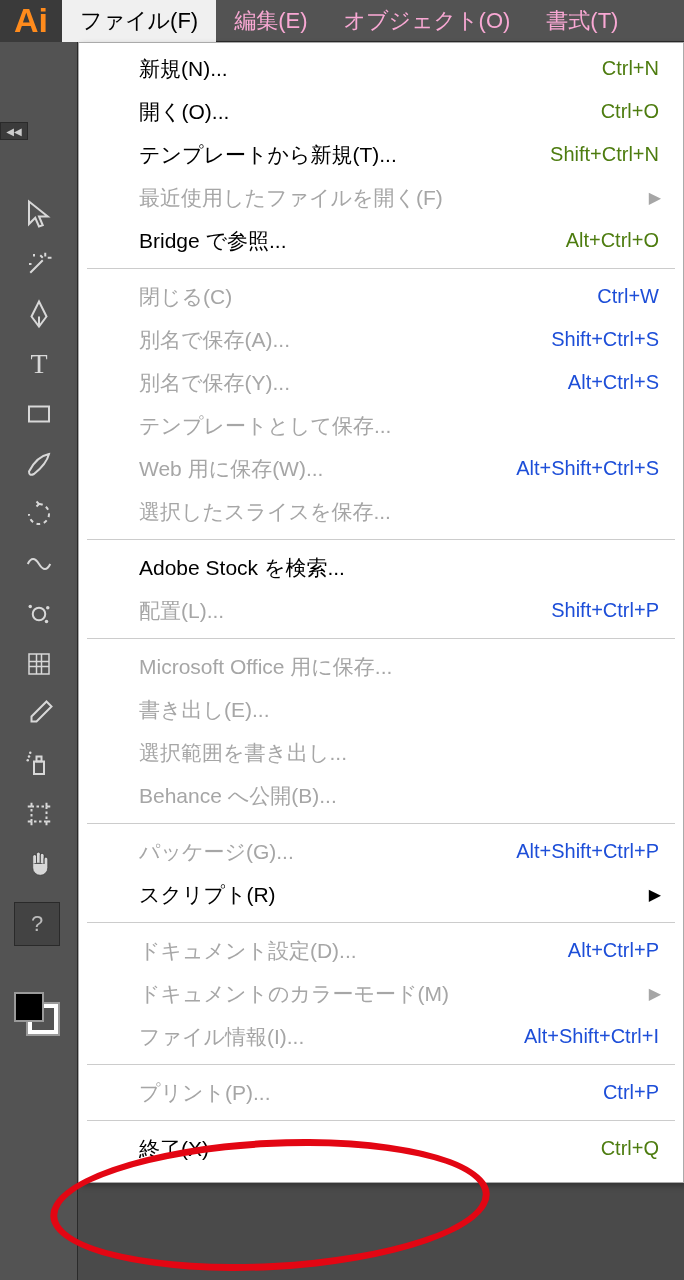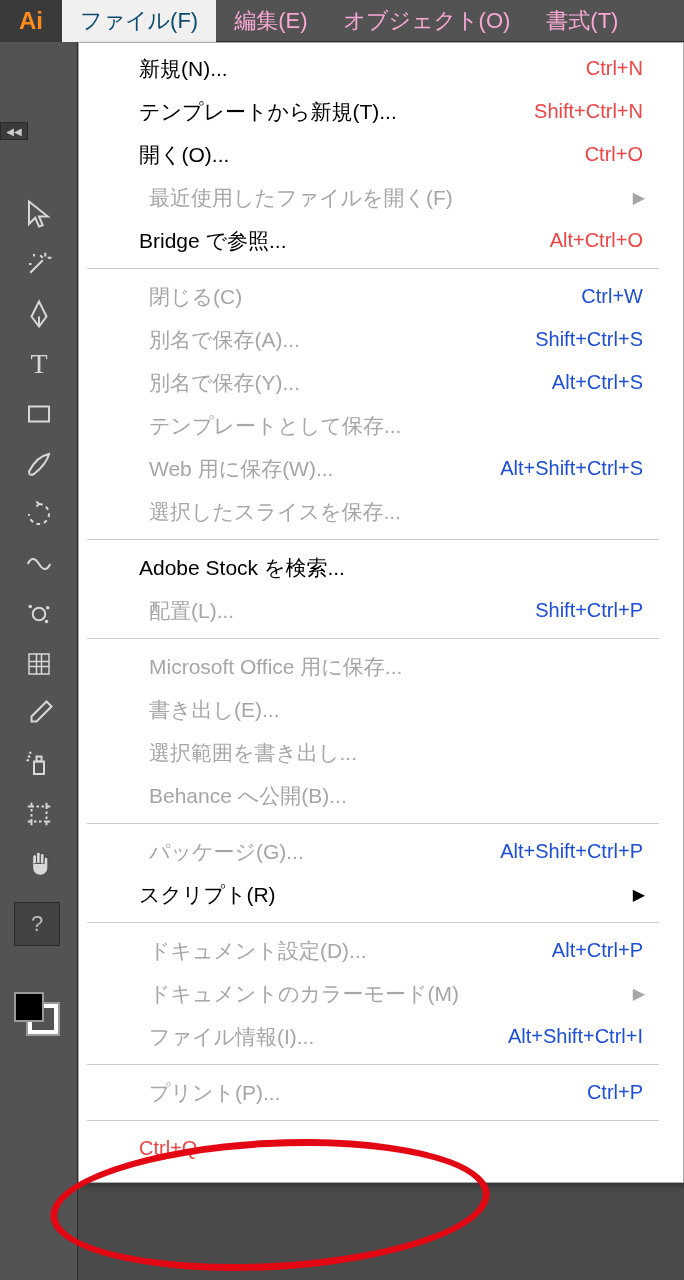--- a/index.html
+++ b/index.html
@@ -20,35 +20,35 @@
   }
   .ai-logo {
     width: 62px;
     height: 42px;
     display: flex;
     align-items: center;
     justify-content: center;
     background: #3a3a3a;
     color: #ff8b1c;
     font-weight: bold;
-    font-size: 24px;
+    font-size: 34px;
     font-family: Arial, sans-serif;
   }
   .menu-item {
     padding: 0 18px;
     height: 42px;
     display: flex;
     align-items: center;
     color: #f9a8d4;
     font-size: 22px;
     cursor: pointer;
   }
   .menu-item.active {
     background: #f0f0f0;
-    color: #0c4a6e;
+    color: #000000;
   }
   .left-strip {
     position: absolute;
     left: 0;
     top: 42px;
     width: 78px;
     height: 1238px;
     background: #535353;
     border-right: 1px solid #2a2a2a;
   }
@@ -121,39 +121,38 @@
   }
 
   .dropdown {
     position: absolute;
     left: 78px;
     top: 42px;
     width: 606px;
     background: #fff;
     border: 1px solid #aaa;
     box-shadow: 3px 3px 6px rgba(0,0,0,0.3);
-    padding: 4px 16px 12px 0;
+    padding: 4px 0 12px 0;
   }
   .dd-row {
     display: flex;
     align-items: center;
     height: 43px;
     padding: 0 24px 0 60px;
     font-size: 21px;
     color: #000;
     cursor: pointer;
     position: relative;
   }
   .dd-row.disabled {
     color: #a6a6a6;
     cursor: default;
-    margin-left: 10px;
   }
   .dd-label { flex: 1; }
-  .dd-shortcut { color: #ef4444; font-size: 20px; }
+  .dd-shortcut { color: #4d7c0f; font-size: 20px; }
   .dd-row.disabled .dd-shortcut { color: #1d4ed8; }
   .dd-sep {
     height: 1px;
     background: #ccc;
     margin: 6px 8px;
   }
   .dd-row .submenu-arrow {
     position: absolute;
     right: 22px;
     color: inherit;
@@ -270,27 +269,27 @@
     <div class="sw-fill"></div>
   </div>
 </div>
 
 <div class="dropdown" id="dropdown">
     <div class="dd-row">
       <span class="dd-label">新規(N)...</span>
       <span class="dd-shortcut">Ctrl+N</span>
     </div>
     <div class="dd-row">
+      <span class="dd-label">開く(O)...</span>
+      <span class="dd-shortcut">Ctrl+O</span>
+    </div>
+    <div class="dd-row">
       <span class="dd-label">テンプレートから新規(T)...</span>
       <span class="dd-shortcut">Shift+Ctrl+N</span>
     </div>
-    <div class="dd-row">
-      <span class="dd-label">開く(O)...</span>
-      <span class="dd-shortcut">Ctrl+O</span>
-    </div>
     <div class="dd-row disabled">
       <span class="dd-label">最近使用したファイルを開く(F)</span>
       <span class="submenu-arrow">▶</span>
     </div>
     <div class="dd-row">
       <span class="dd-label">Bridge で参照...</span>
       <span class="dd-shortcut">Alt+Ctrl+O</span>
     </div>
     <div class="dd-sep"></div>
     <div class="dd-row disabled">
@@ -358,17 +357,18 @@
       <span class="dd-label">ファイル情報(I)...</span>
       <span class="dd-shortcut">Alt+Shift+Ctrl+I</span>
     </div>
     <div class="dd-sep"></div>
     <div class="dd-row disabled">
       <span class="dd-label">プリント(P)...</span>
       <span class="dd-shortcut">Ctrl+P</span>
     </div>
     <div class="dd-sep"></div>
     <div class="dd-row">
+      <span class="dd-label">終了(X)</span>
       <span class="dd-shortcut">Ctrl+Q</span>
     </div>
   </div>
 
 <div class="highlight-oval"></div>
 
 </body></html>

